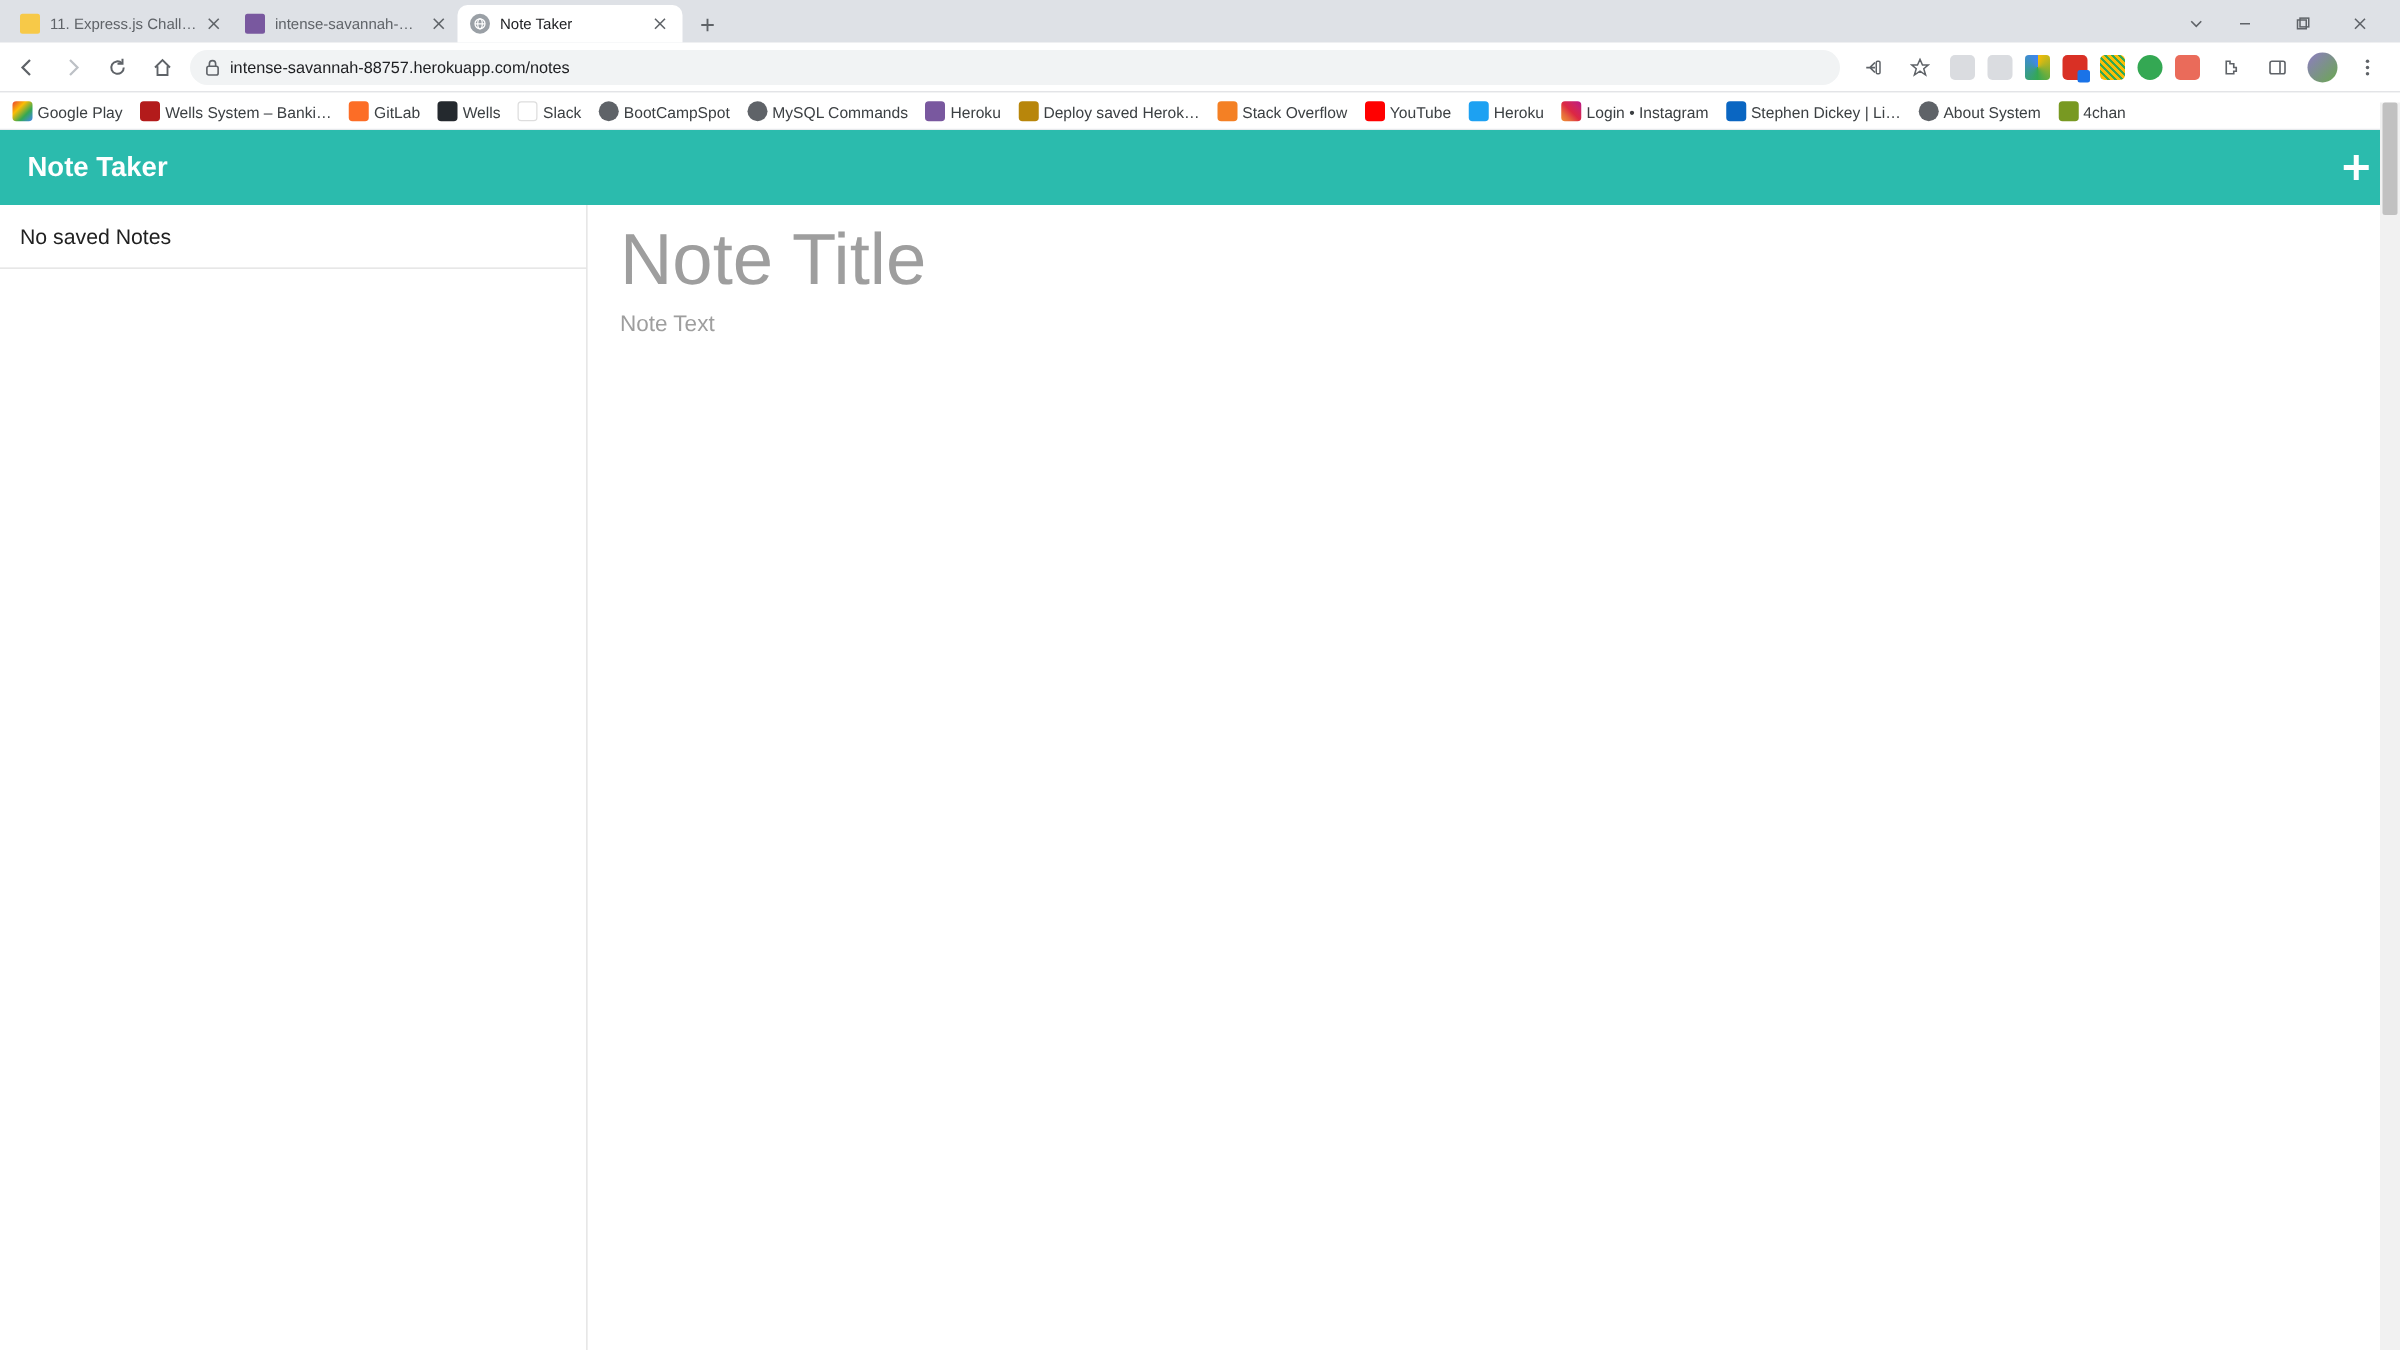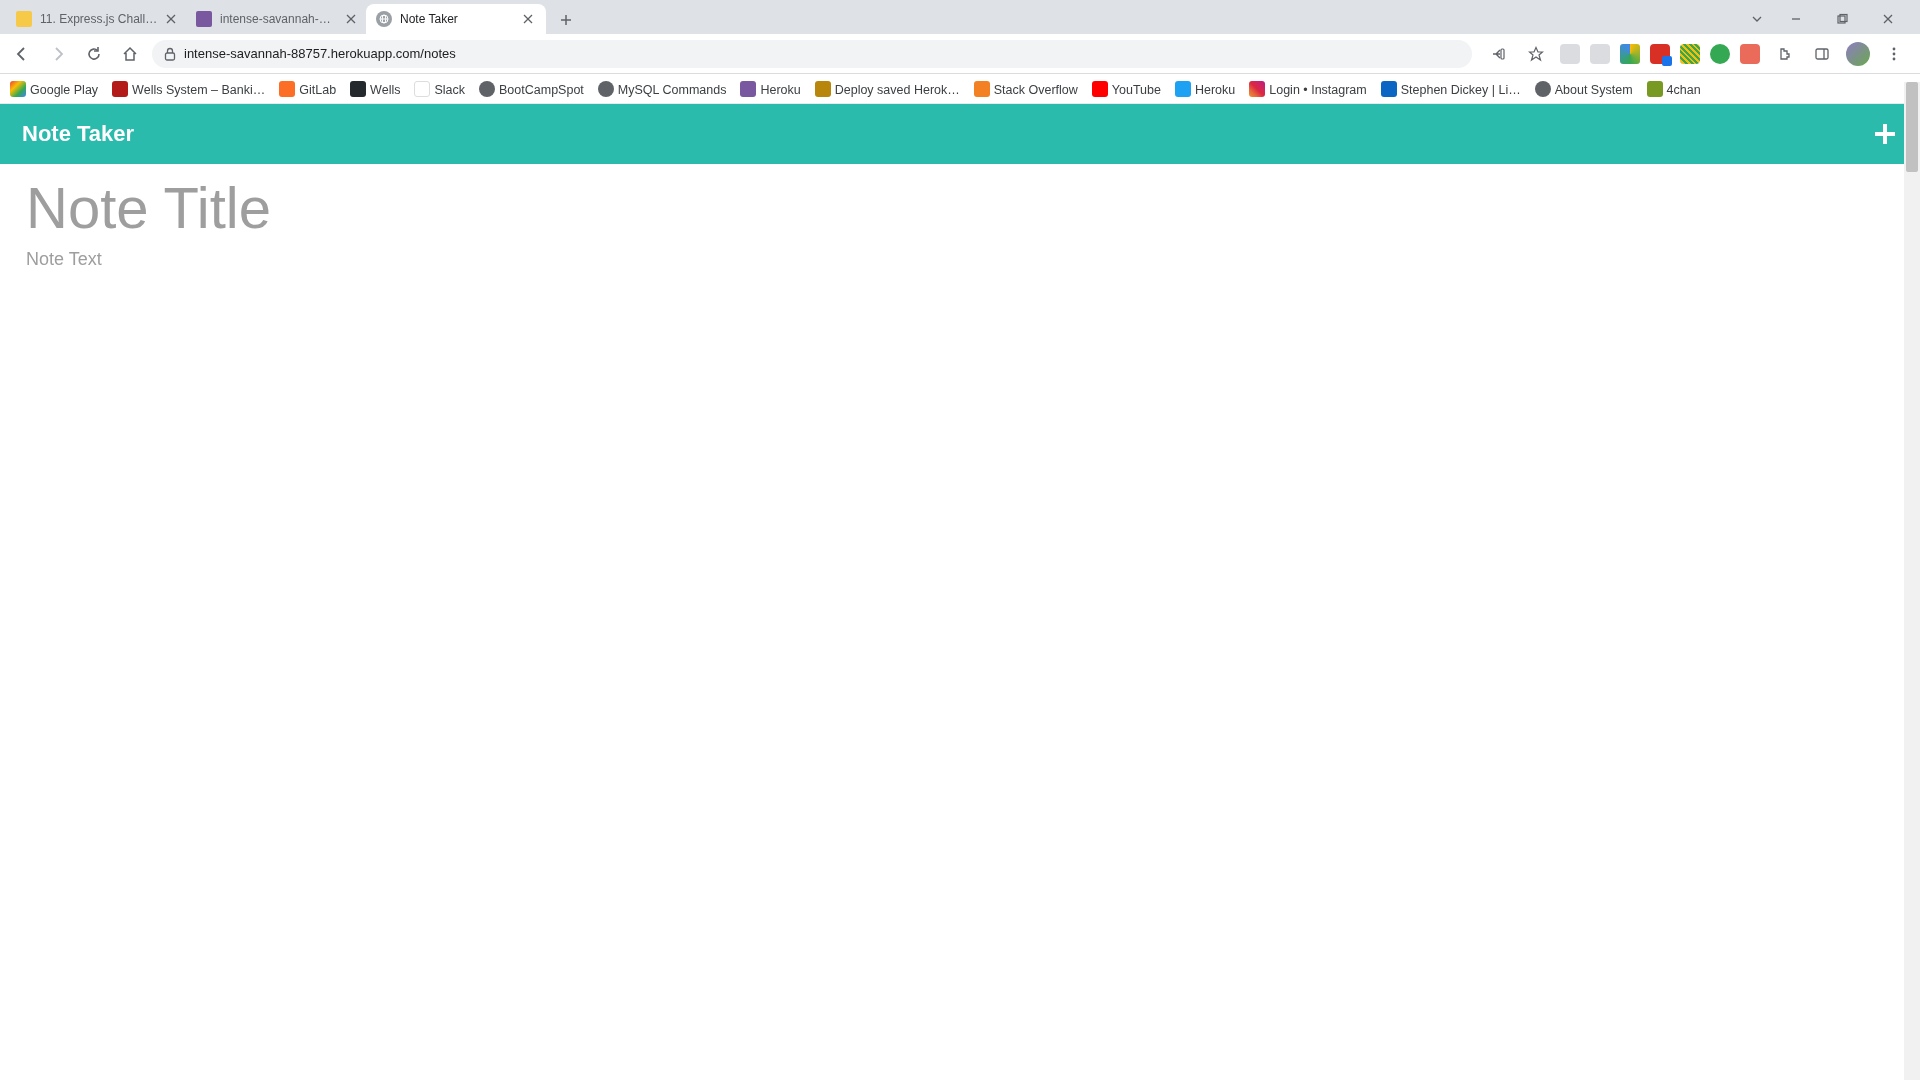--- a/index.html
+++ b/index.html
@@ -284,20 +284,23 @@
   <div class="app-header">
     <span>Note Taker</span>
     <span class="add-btn">
       <svg width="26" height="26" viewBox="0 0 26 26">
           <line x1="13" y1="3" x2="13" y2="23" stroke="#fff" stroke-width="4"></line>
           <line x1="3" y1="13" x2="23" y2="13" stroke="#fff" stroke-width="4"></line>
         </svg>
     </span>
   </div>
   <div class="app-body">
+    <div class="sidebar">
+      <div class="side-item">No saved Notes</div>
+    </div>
     <div class="editor">
       <input class="title-input" placeholder="Note Title" style="">
       <textarea class="body-input" placeholder="Note Text" style=""></textarea>
     </div>
   </div>
 </div>
 
 <div class="vscroll">
   <div class="vthumb"></div>
 </div>

